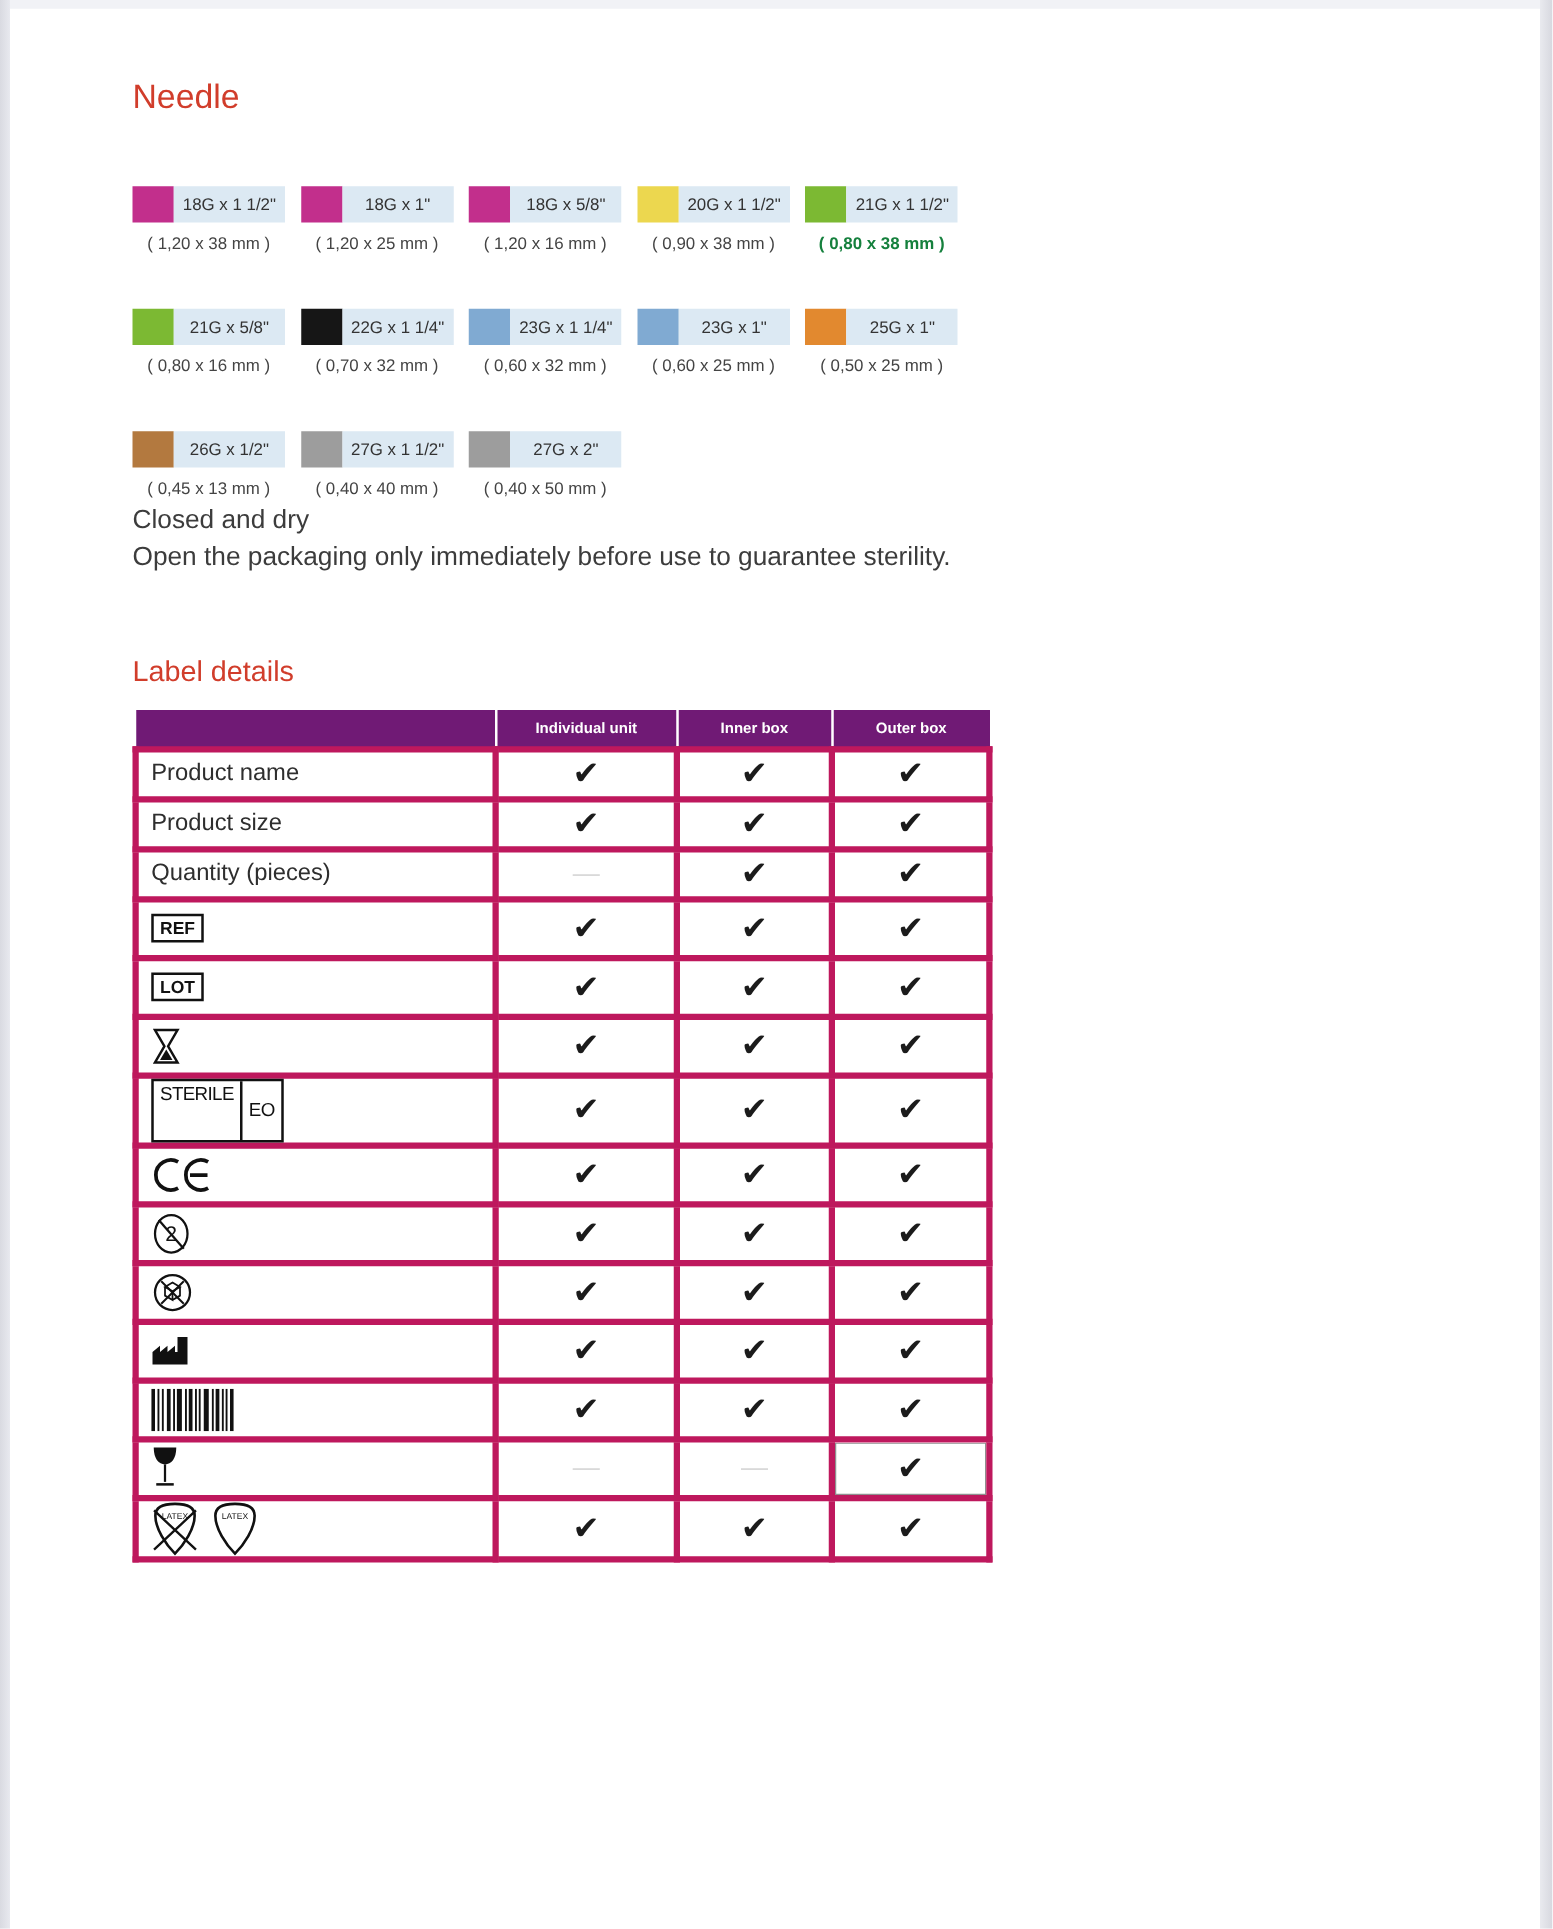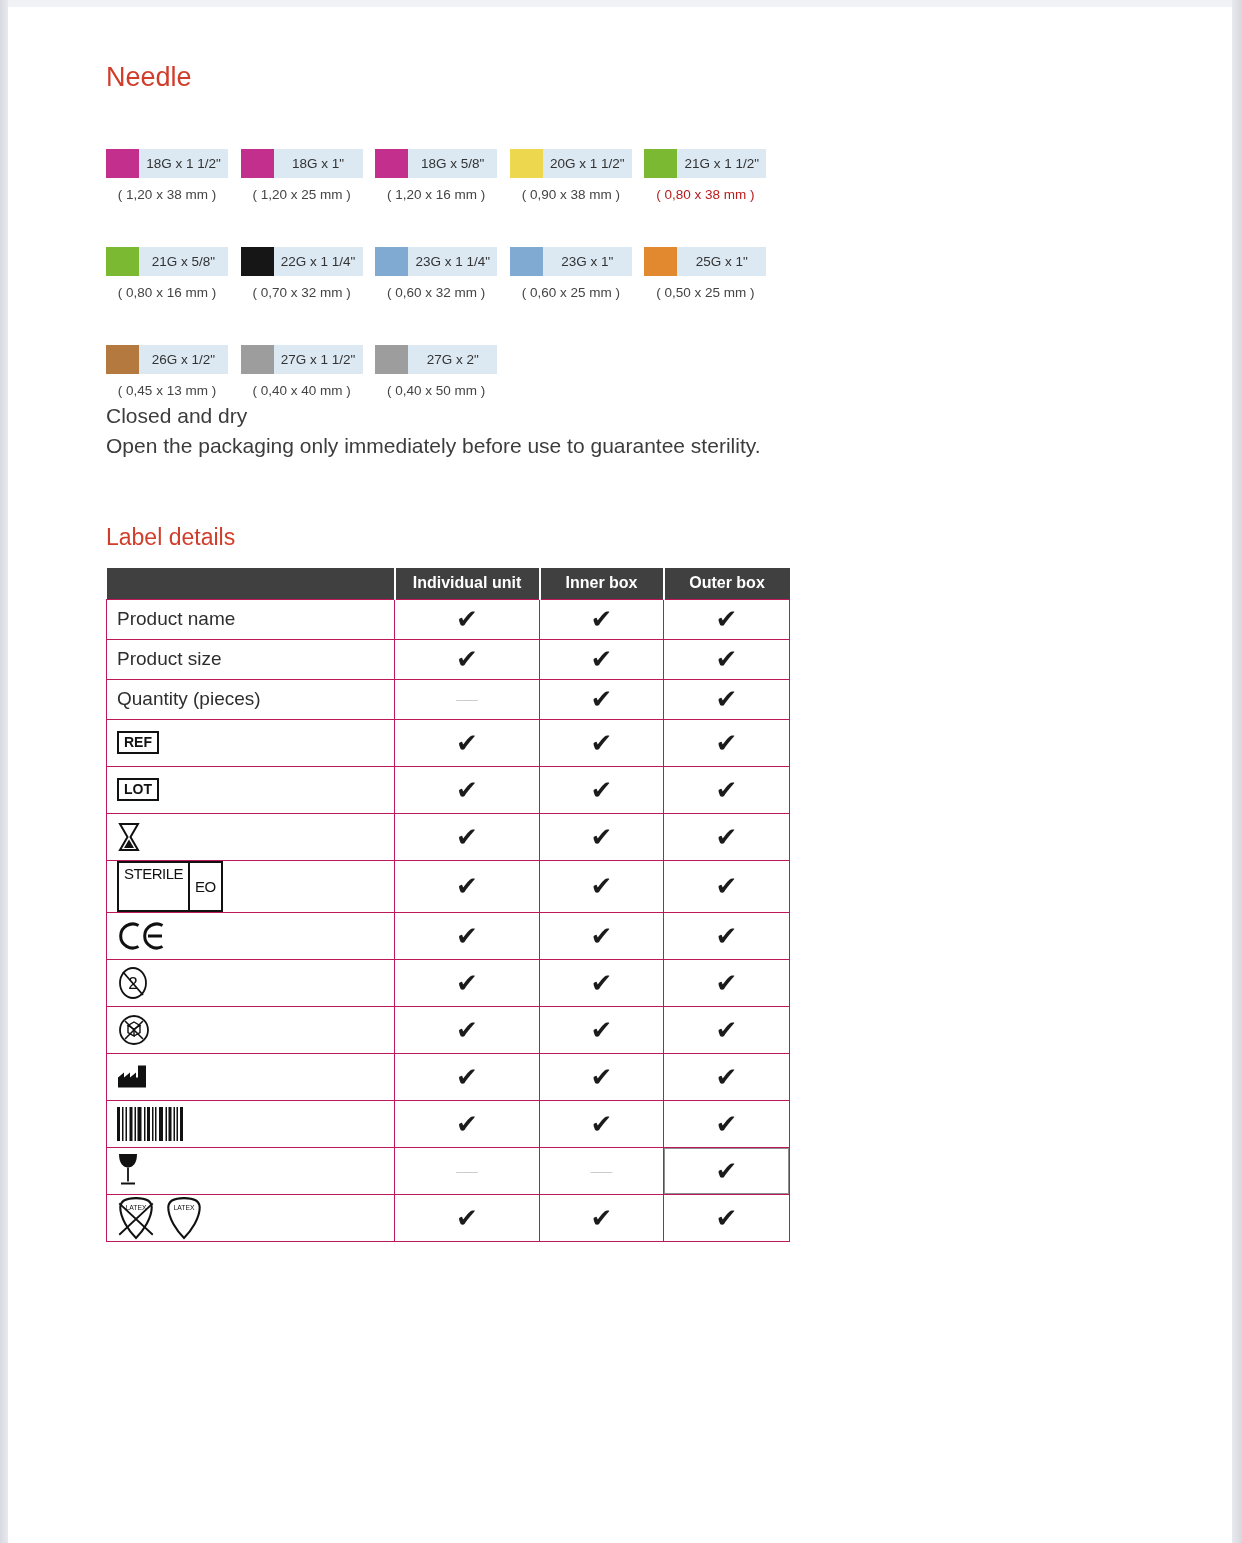--- a/index.html
+++ b/index.html
@@ -19,33 +19,33 @@
 
   
   .n-grid { margin-top: 56px; }
   .n-row { display: flex; margin-bottom: 45px; }
   .n-row:last-child { margin-bottom: 0; }
   .n-item { width: 122px; margin-right: 12.6px; }
   .n-bar { display: flex; height: 29px; }
   .n-swatch { width: 33px; height: 29px; flex: 0 0 33px; }
   .n-label { flex: 1; background: #dce9f3; display: flex; align-items: center; justify-content: center; font-size: 13.5px; color: #333; white-space: nowrap; }
   .n-mm { margin-top: 9px; text-align: center; font-size: 13.5px; color: #444; white-space: nowrap; }
-  .n-mm.bold { font-weight: 400; color: #b91c1c; }
+  .n-mm.bold { font-weight: 700; color: #15803d; }
 
   .sp-transport { margin-top: 94px; }
   .sp-storage { margin-top: 30px; }
   .sp-labels { margin-top: 66px; }
 
   
   table.ld { margin-top: 17px; border-collapse: collapse; table-layout: fixed; width: 683px; }
   table.ld col.c0 { width: 288px; } table.ld col.c1 { width: 145px; }
   table.ld col.c2 { width: 124px; } table.ld col.c3 { width: 126px; }
-  table.ld th { background: #404040; color: #fff; font-size: 16px; font-weight: 700; height: 31px; text-align: center; border-right: 2px solid #fff; }
+  table.ld th { background: #701a75; color: #fff; font-size: 12px; font-weight: 700; height: 31px; text-align: center; border-right: 2px solid #fff; }
   table.ld th:last-child { border-right: none; margin-left: 24px; }
-  table.ld td { border: 1px solid #be185d; height: 47px; vertical-align: middle; background: #fff; }
+  table.ld td { border: 5px solid #be185d; height: 47px; vertical-align: middle; background: #fff; }
   table.ld tr.txt td { height: 40px; }
   td.lbl { font-size: 19px; color: #2e2e2e; padding-left: 10px; text-align: left; }
   td.c { text-align: center; }
   .mark { font-family: "DejaVu Sans", sans-serif; font-size: 26px; line-height: 1; color: #1b1b1b; display: inline-block; }
   .mark.dim { color: #cccccc; font-size: 24px; transform: scaleY(.6); }
   td.hl { box-shadow: inset 0 0 0 1px #8f8f8f; }
 
   
   .sym-wrap { display: flex; align-items: center; gap: 10px; padding-left: 10px; }
   .boxed { display: inline-block; border: 2px solid #111; color: #111; font-weight: 700; font-size: 14px; letter-spacing: 0; padding: 1px 5px; line-height: 17px; }

